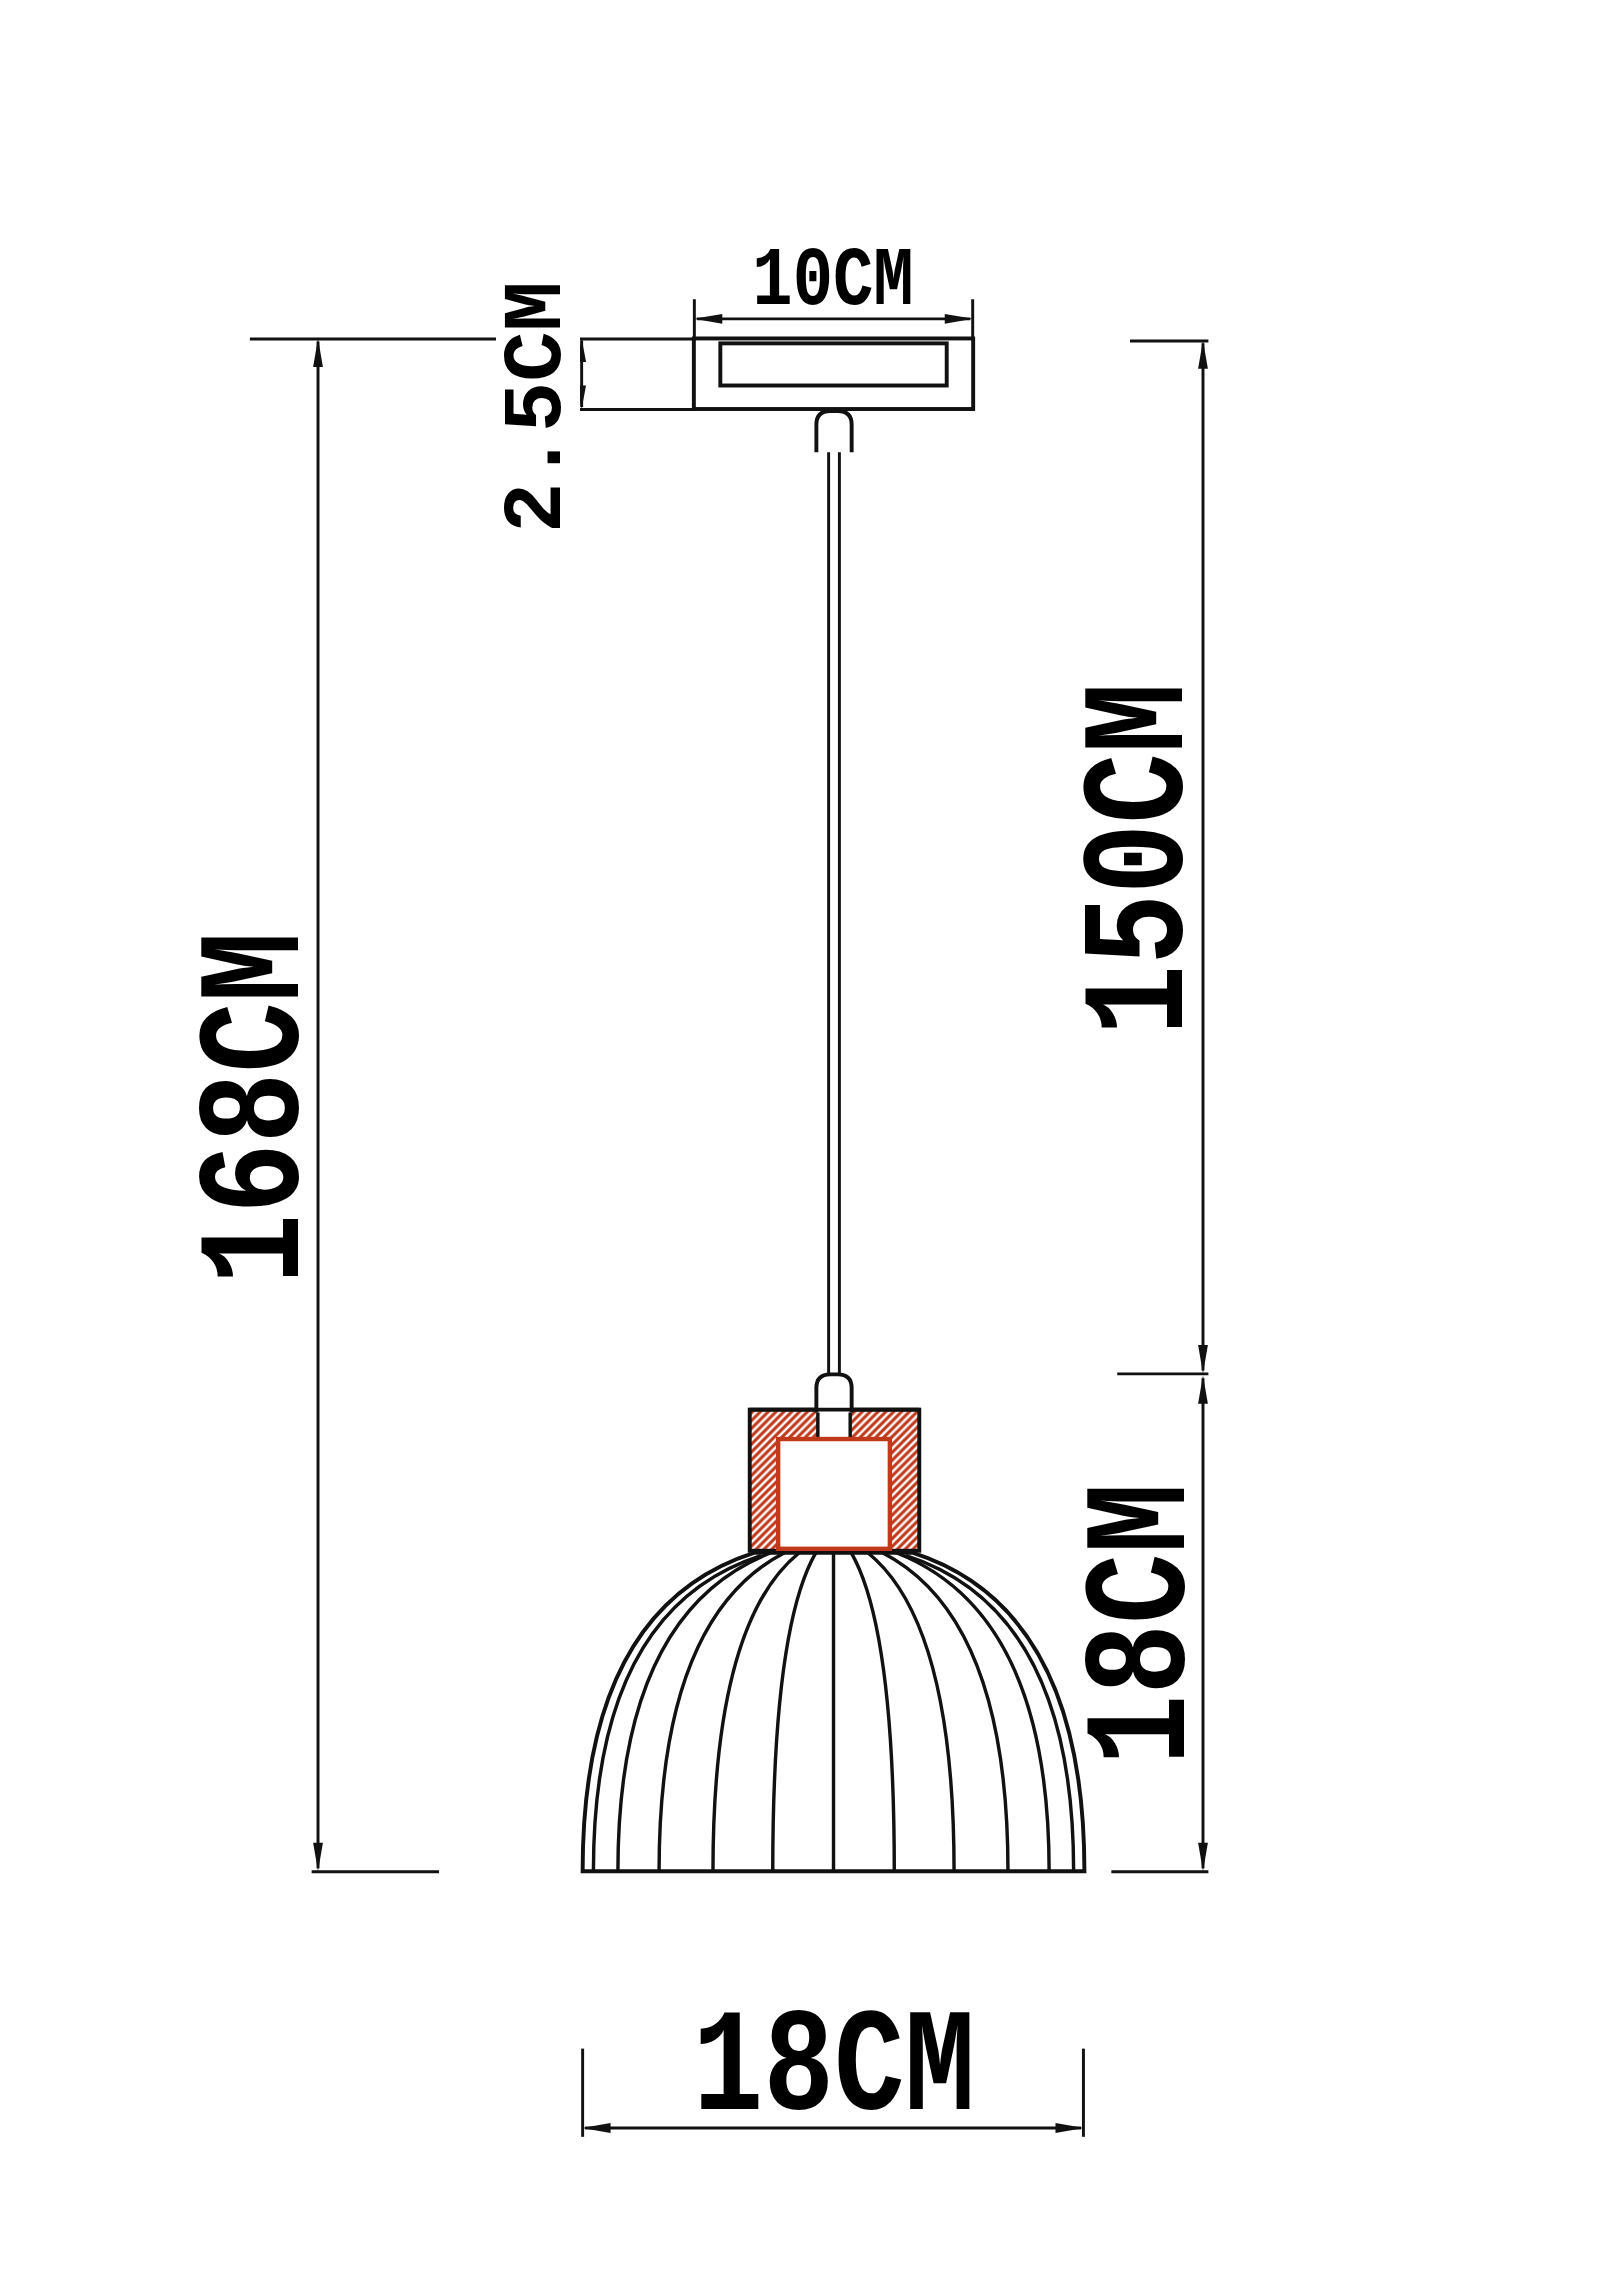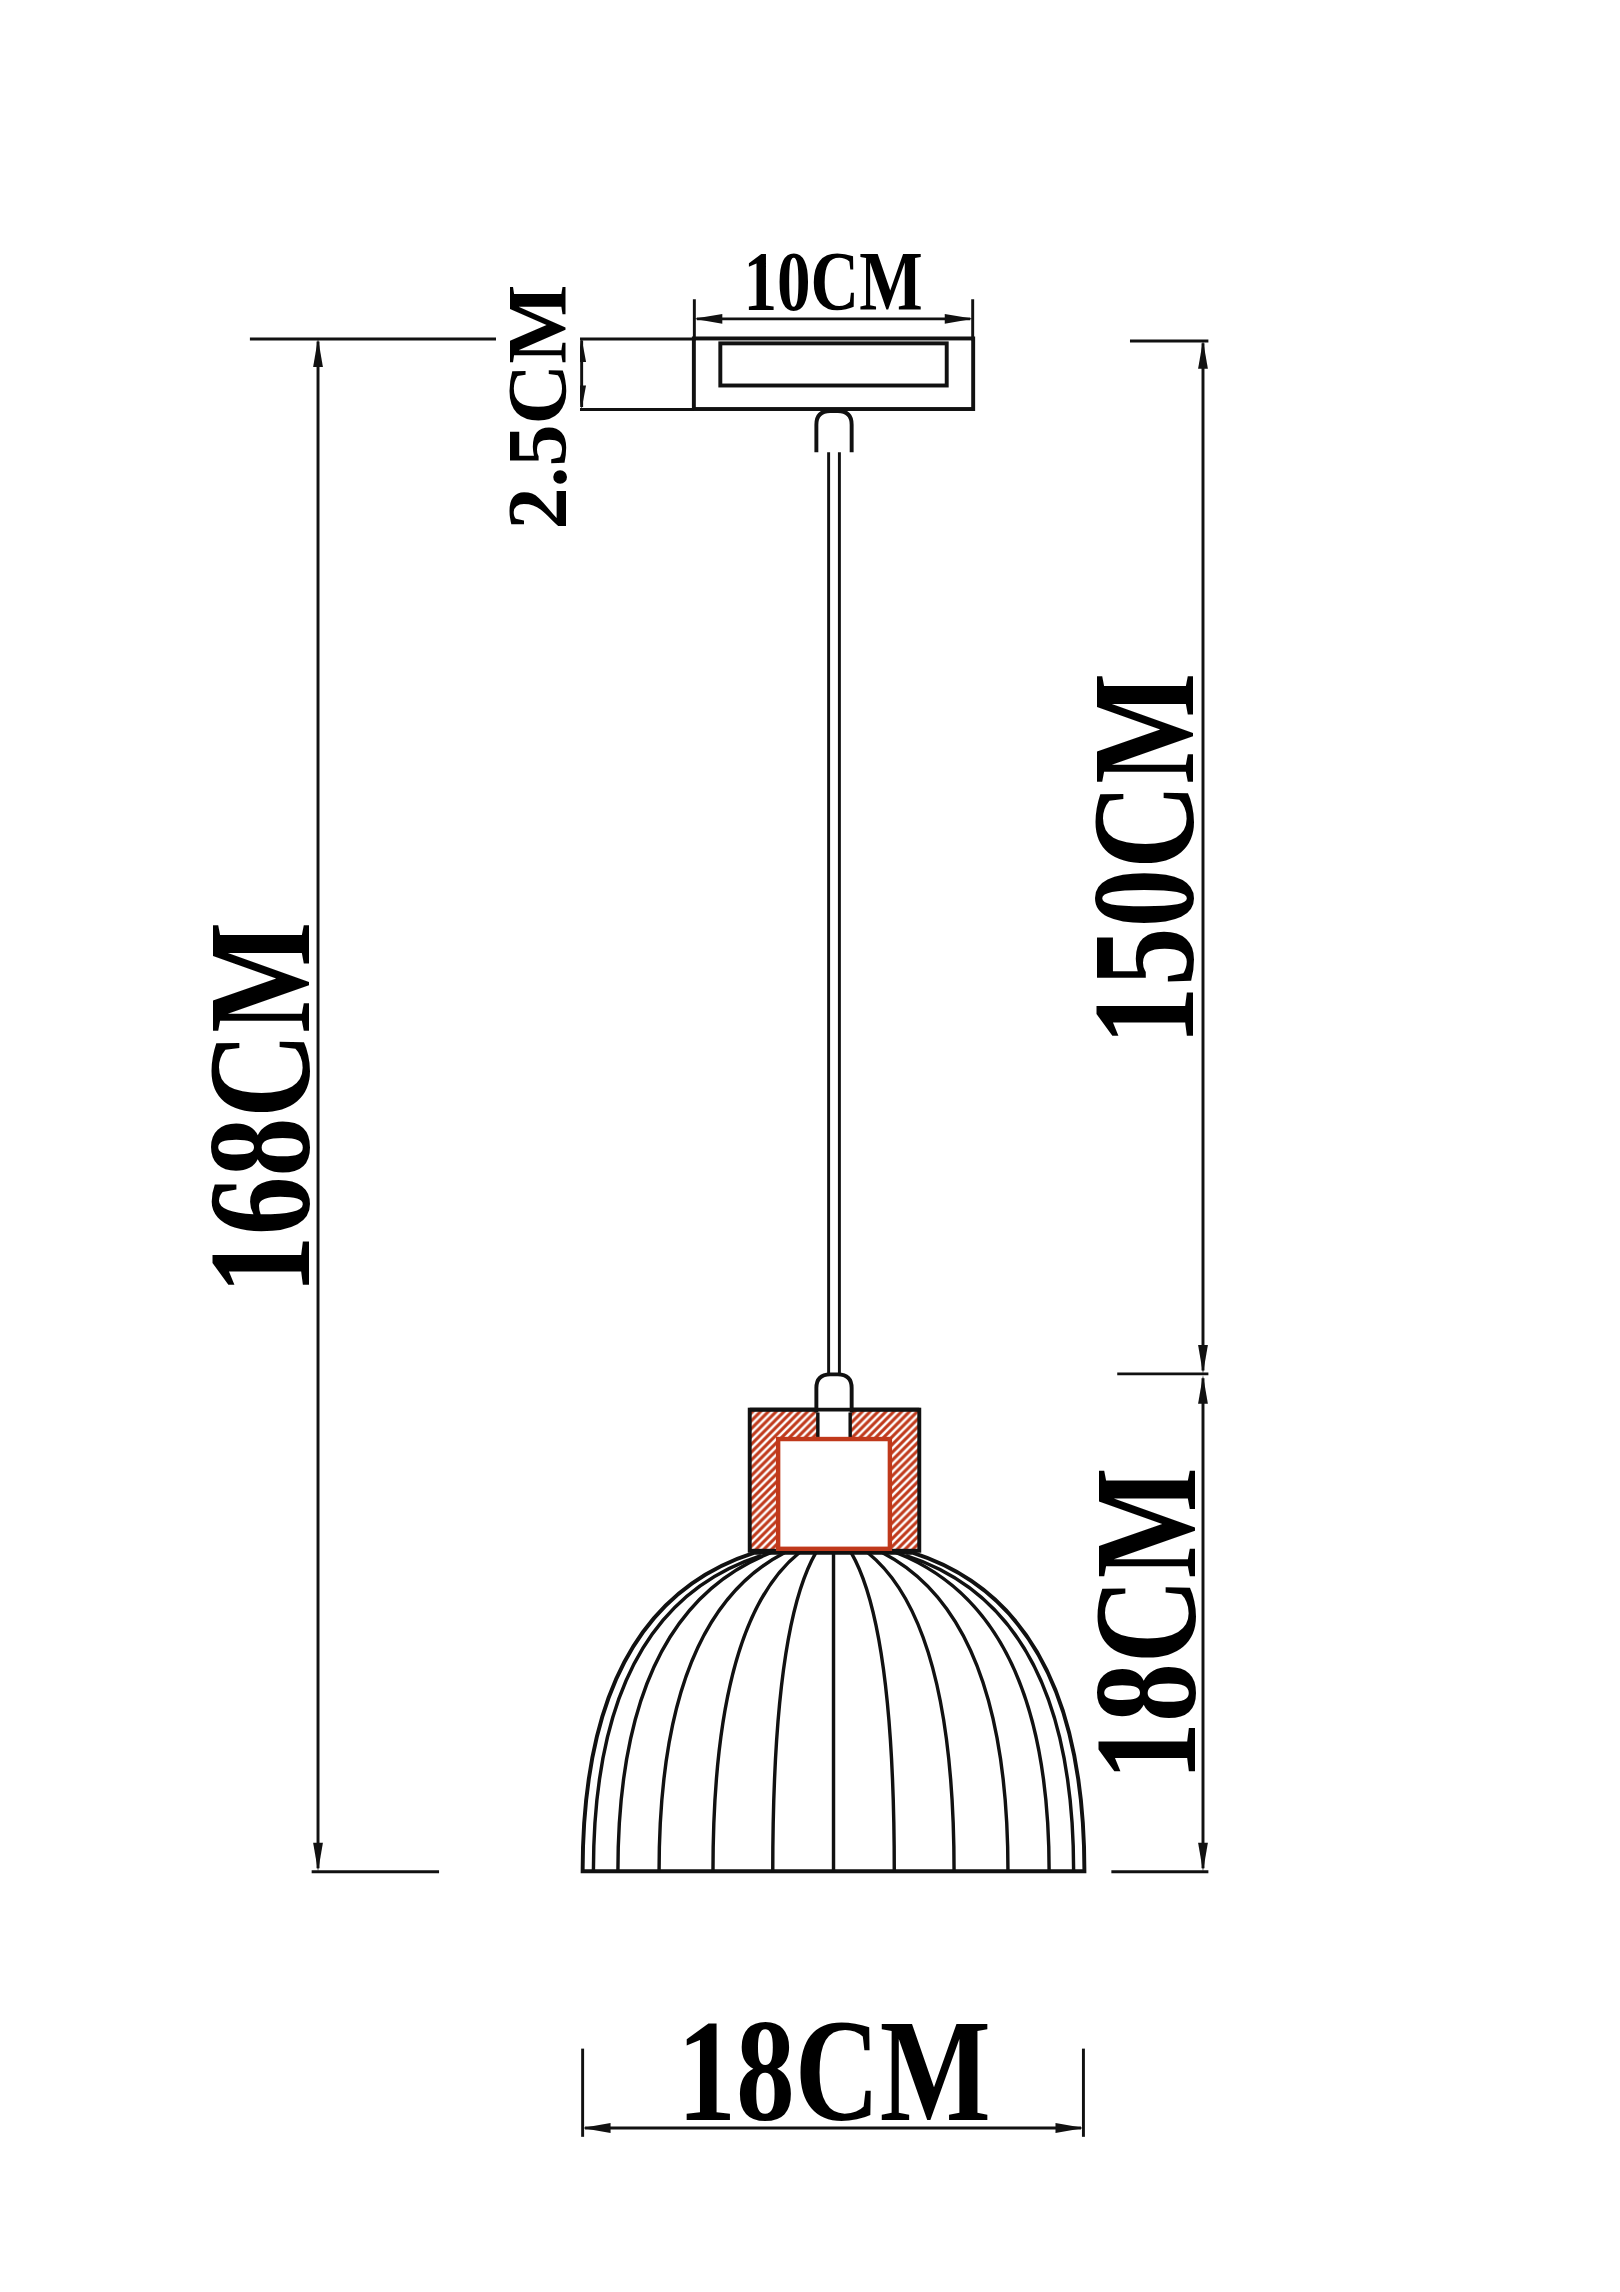--- a/index.html
+++ b/index.html
@@ -1,17 +1,17 @@
 <!DOCTYPE html>
 <html><head>
 <meta charset="utf-8">
 <style>
   html,body{margin:0;padding:0;background:#ffffff;}
   #canvas{position:relative;width:1620px;height:2293px;background:#ffffff;overflow:hidden;
-          font-family:Liberation Serif, serif;}
+          font-family:Liberation Mono, monospace;}
   #drawing-svg{position:absolute;left:0;top:0;}
   .dim-label{position:absolute;color:#000;font-weight:bold;white-space:nowrap;line-height:1;}
   .dim-lg{font-size:147px;}
   .dim-sm{font-size:84px;}
   .hcenter{transform:translate(-50%,-50%) scaleX(0.8);}
   .vrot{transform:translate(-50%,-50%) rotate(-90deg) scaleX(0.8);}
   .vrot-sm{transform:translate(-50%,-50%) rotate(-90deg);background:#ffffff;padding:0 3.9px;}
 </style>
 </head>
 <body>

